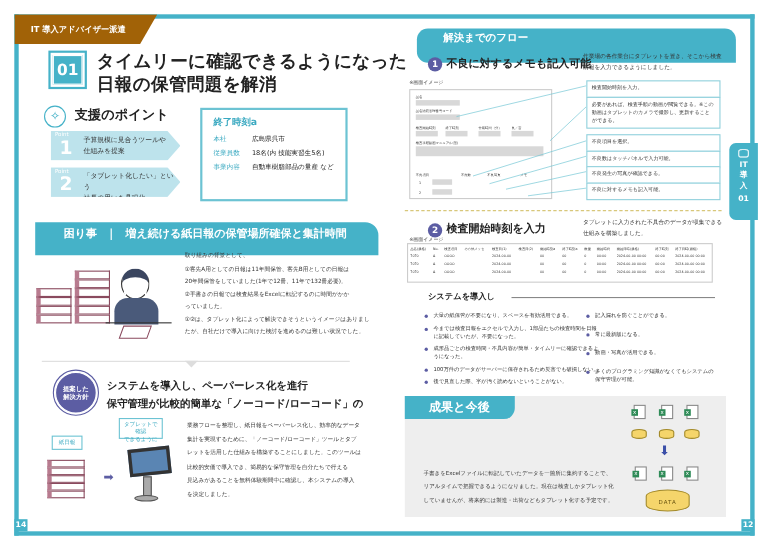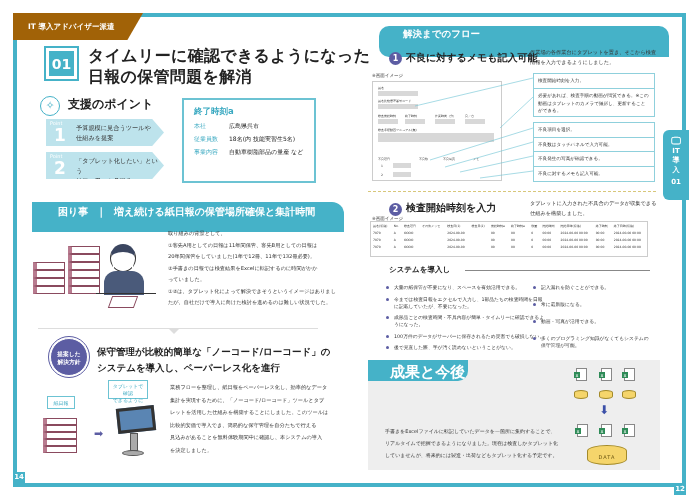--- a/index.html
+++ b/index.html
@@ -48,21 +48,21 @@
 .dashed{position:absolute;left:368px;width:288px;border-top:1px dashed #d8c77a}
 .dtable{position:absolute;left:370px;top:221px;width:278px;height:36px;border:1px solid #ccc;font-size:3px}
 .dtable table{width:100%;border-collapse:collapse}
 .dtable td{padding:1.5px 2px;color:#333}
 .merits{position:absolute;left:389px;top:265px;font-size:7.5px;font-weight:bold}
 .meritline{position:absolute;left:465px;top:270px;width:185px;height:1px;background:#888}
 .mlist{position:absolute;font-size:4.8px;line-height:7px;color:#333}
 .mlist li{list-style:none;padding-left:8px;position:relative;margin-bottom:4.5px}
 .mlist li:before{content:"";position:absolute;left:0;top:2px;width:3px;height:3px;border-radius:50%;background:#5c5da3}
 .result{position:absolute;left:368px;top:360px;width:292px;height:110px;background:#eeeeee}
-.resulthdr{position:absolute;left:368px;top:360px;width:100px;height:21px;background:#45b2c8;border-radius:0 0 10px 0;color:#fff;font-size:15px;font-weight:bold;padding:3px 0 0 22px}
+.resulthdr{position:absolute;left:368px;top:360px;width:100px;height:21px;background:#45b2c8;border-radius:0 0 10px 0;color:#fff;font-size:11px;font-weight:bold;padding:3px 0 0 22px}
 .rtitle{position:absolute;left:385px;top:387px;font-size:11px;font-weight:bold;line-height:17px;white-space:nowrap}
 .sidetab{position:absolute;left:663px;top:130px;width:26px;height:70px;background:#45b2c8;border-radius:6px 0 0 6px;color:#fff;text-align:center;font-size:7px;font-weight:bold}
 .xl{position:absolute;width:11px;height:13px;border:1px solid #888;background:#fff}
 .xl:after{content:"x";position:absolute;left:-3px;top:3px;width:6px;height:6px;background:#2e8b57;color:#fff;font-size:5px;line-height:6px;text-align:center}
 .db{position:absolute;background:#f5d56b;border:1px solid #a38a2a;border-radius:50%/30%}
 </style>
 </head>
 <body>
 
 <div class="page left">
@@ -143,22 +143,22 @@
   <div>たが、自社だけで導入に向けた検討を進めるのは難しい状況でした。</div>
 </div>
 
 <div class="divider"></div>
 
 <div class="badge">
   <div>提案した</div>
   <div>解決方針</div>
 </div>
 <div class="policy">
+  <div>システムを導入し、ペーパーレス化を進行</div>
   <div>保守管理が比較的簡単な「ノーコード/ローコード」の</div>
-  <div>システムを導入し、ペーパーレス化を進行</div>
 </div>
 
 <div>
   <div class="speech" style="left:47px;top:396px;width:28px;height:13px;line-height:8px">紙日報</div>
   <div class="book" style="left:43px;top:418px;width:34px;height:7px"></div>
   <div class="book" style="left:43px;top:425px;width:34px;height:7px"></div>
   <div class="book" style="left:43px;top:432px;width:34px;height:7px"></div>
   <div class="book" style="left:43px;top:439px;width:34px;height:7px"></div>
   <div class="book" style="left:43px;top:446px;width:34px;height:7px"></div>
   <div style="position:absolute;left:94px;top:427px;color:#5c5da3;font-size:11px">➡</div>
@@ -351,13 +351,13 @@
   <div class="db" style="left:587px;top:445px;width:40px;height:20px;font-size:5px;text-align:center;line-height:22px;color:#6a5510;letter-spacing:1px">DATA</div>
 </div>
 
 <div class="sidetab">
   <div style="margin-top:5px;font-size:10px">🖵</div>
   <div>IT</div>
   <div>導</div>
   <div>入</div>
   <div style="margin-top:3px">01</div>
 </div>
-<div class="pgnum" style="left:674px;top:484px">12</div>
+<div class="pgnum" style="left:674px;top:472px">12</div>
 
 </body></html>

